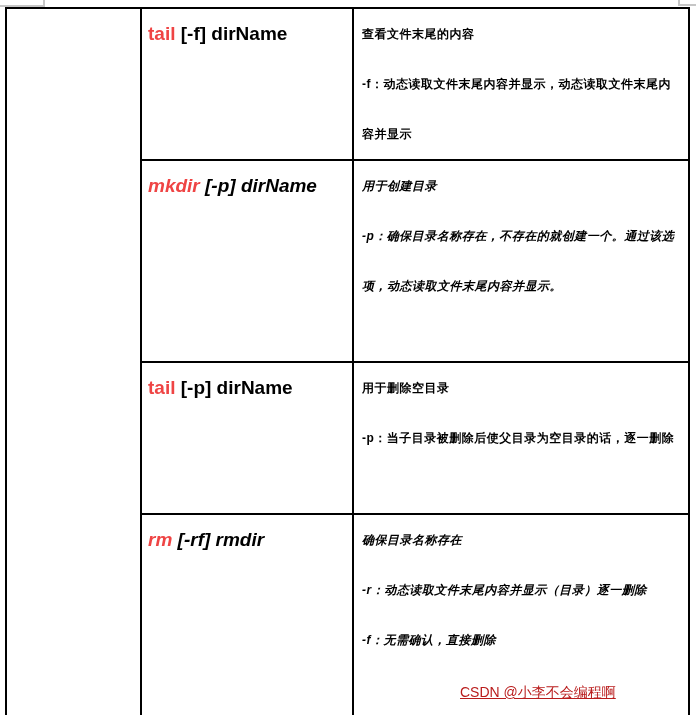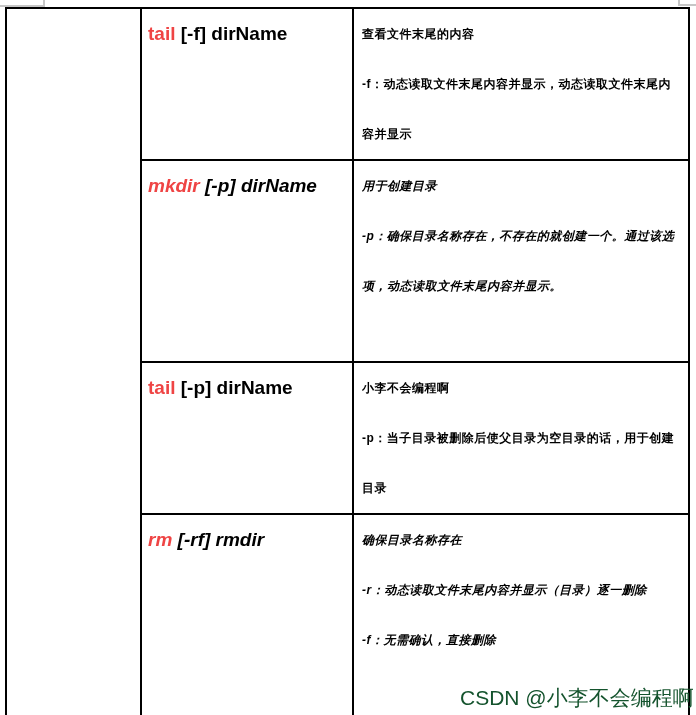--- a/index.html
+++ b/index.html
@@ -66,26 +66,27 @@
   td.desc-cell p {
     font-size: 12px;
     white-space: normal;
     letter-spacing: 0.5px;
   }
 
   .watermark {
     position: absolute;
     left: 460px;
     top: 684px;
-    font-size: 21px;
+    font-size: 14px;
     font-weight: normal;
-    color: #14532d;
+    color: #b91c1c;
     white-space: nowrap;
     pointer-events: none;
     z-index: 3;
+    text-decoration: underline;
   }
 </style>
 </head>
 <body>
 
 <div class="canvas">
 
   <div class="artifact tl-h"></div>
   <div class="artifact tl-v"></div>
   <div class="artifact tr-v"></div>
@@ -123,22 +124,22 @@
           </div>
         </td>
       </tr>
 
       <tr class="h150">
         <td class="cmd-cell">
           <p class="cmd-line"><span class="cmd-name">tail</span> <span class="cmd-args">[-p] dirName</span></p>
         </td>
         <td class="desc-cell">
           <div class="clip c150">
-            <p>小李不会编程啊</p>
-            <p>-p：当子目录被删除后使父目录为空目录的话，用于创建目录</p>
+            <p>用于删除空目录</p>
+            <p>-p：当子目录被删除后使父目录为空目录的话，逐一删除</p>
           </div>
         </td>
       </tr>
 
       <tr class="h200">
         <td class="cmd-cell">
           <p class="cmd-line"><span class="cmd-name">rm</span> <span class="cmd-args">[-rf] rmdir</span></p>
         </td>
         <td class="desc-cell">
           <div class="clip c200">

